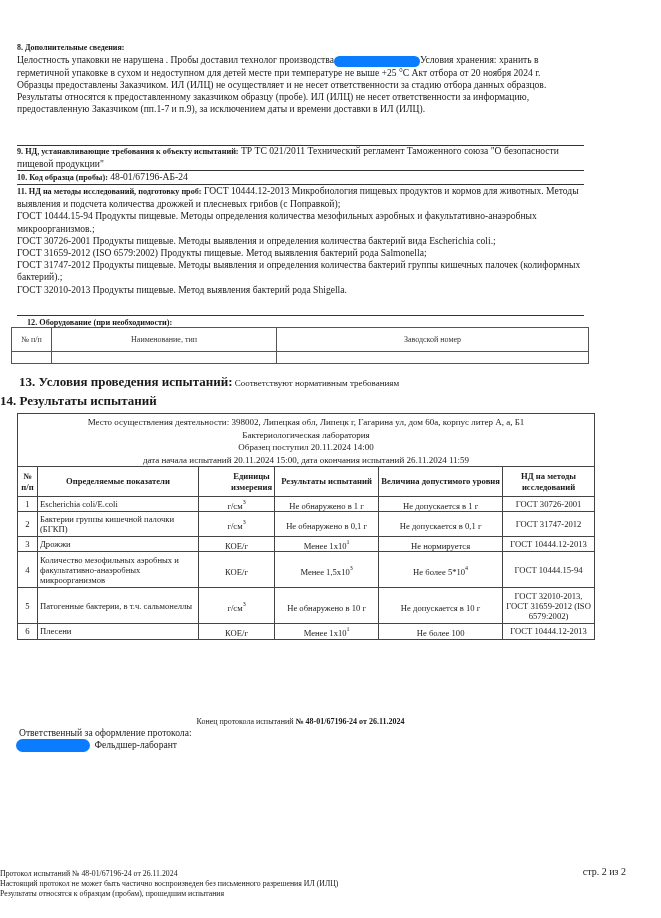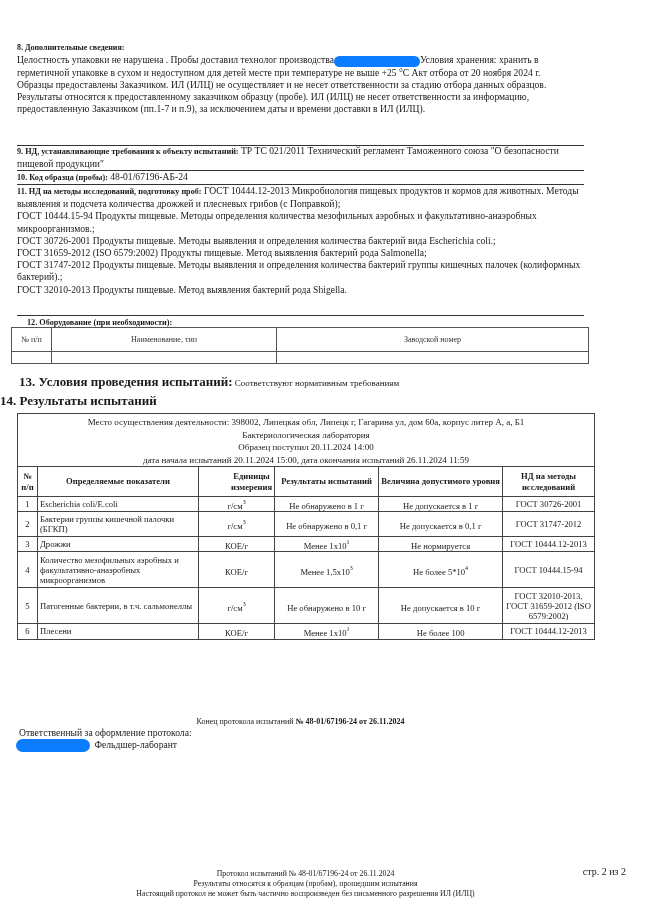--- a/index.html
+++ b/index.html
@@ -38,21 +38,21 @@
 
   .resp { position: absolute; left: 19px; top: 683px; font-size: 9.6px; line-height: 12px; margin-top: 44px; }
   .resp .title { text-decoration: none; }
   .resp .redact { width: 74px; height: 13px; margin-left: -3px; }
   .resp .pos { margin-left: 2px; }
 
   .endnote { position: absolute; left: 0; top: 717px; width: 661px; text-align: center; font-size: 8px; padding-right: 60px; }
   .endnote b { font-weight: bold; }
 
   .pageno { position: absolute; right: 35px; top: 866px; font-size: 10px; }
-  .footer { position: absolute; left: 0; top: 869px; width: 661px; text-align: center; font-size: 7.8px; line-height: 10px; padding-right: 50px; }
+  .footer { position: absolute; left: 0; top: 869px; width: 661px; text-align: left; font-size: 7.8px; line-height: 10px; padding-right: 50px; }
 </style>
 </head>
 <body>
 
 <div class="page">
 
   <div class="sec8">
     <div class="h">8. Дополнительные сведения:</div>
     <div>
       <span>Целостность упаковки не нарушена . Пробы доставил технолог производства</span><span class="redact" style="background: rgb(10, 124, 255);"></span><span>Условия хранения:</span>
@@ -187,16 +187,16 @@
   </div>
 
   <div class="endnote">
     <span>Конец протокола испытаний</span>
     <b>№ 48-01/67196-24 от 26.11.2024</b>
   </div>
 
   <div class="pageno">стр. 2 из 2</div>
   <div class="footer">
     <div>Протокол испытаний № 48-01/67196-24 от 26.11.2024</div>
+    <div>Настоящий протокол не может быть частично воспроизведен без письменного разрешения ИЛ (ИЛЦ)</div>
     <div>Результаты относятся к образцам (пробам), прошедшим испытания</div>
-    <div>Настоящий протокол не может быть частично воспроизведен без письменного разрешения ИЛ (ИЛЦ)</div>
   </div>
 </div>
 
 </body></html>

